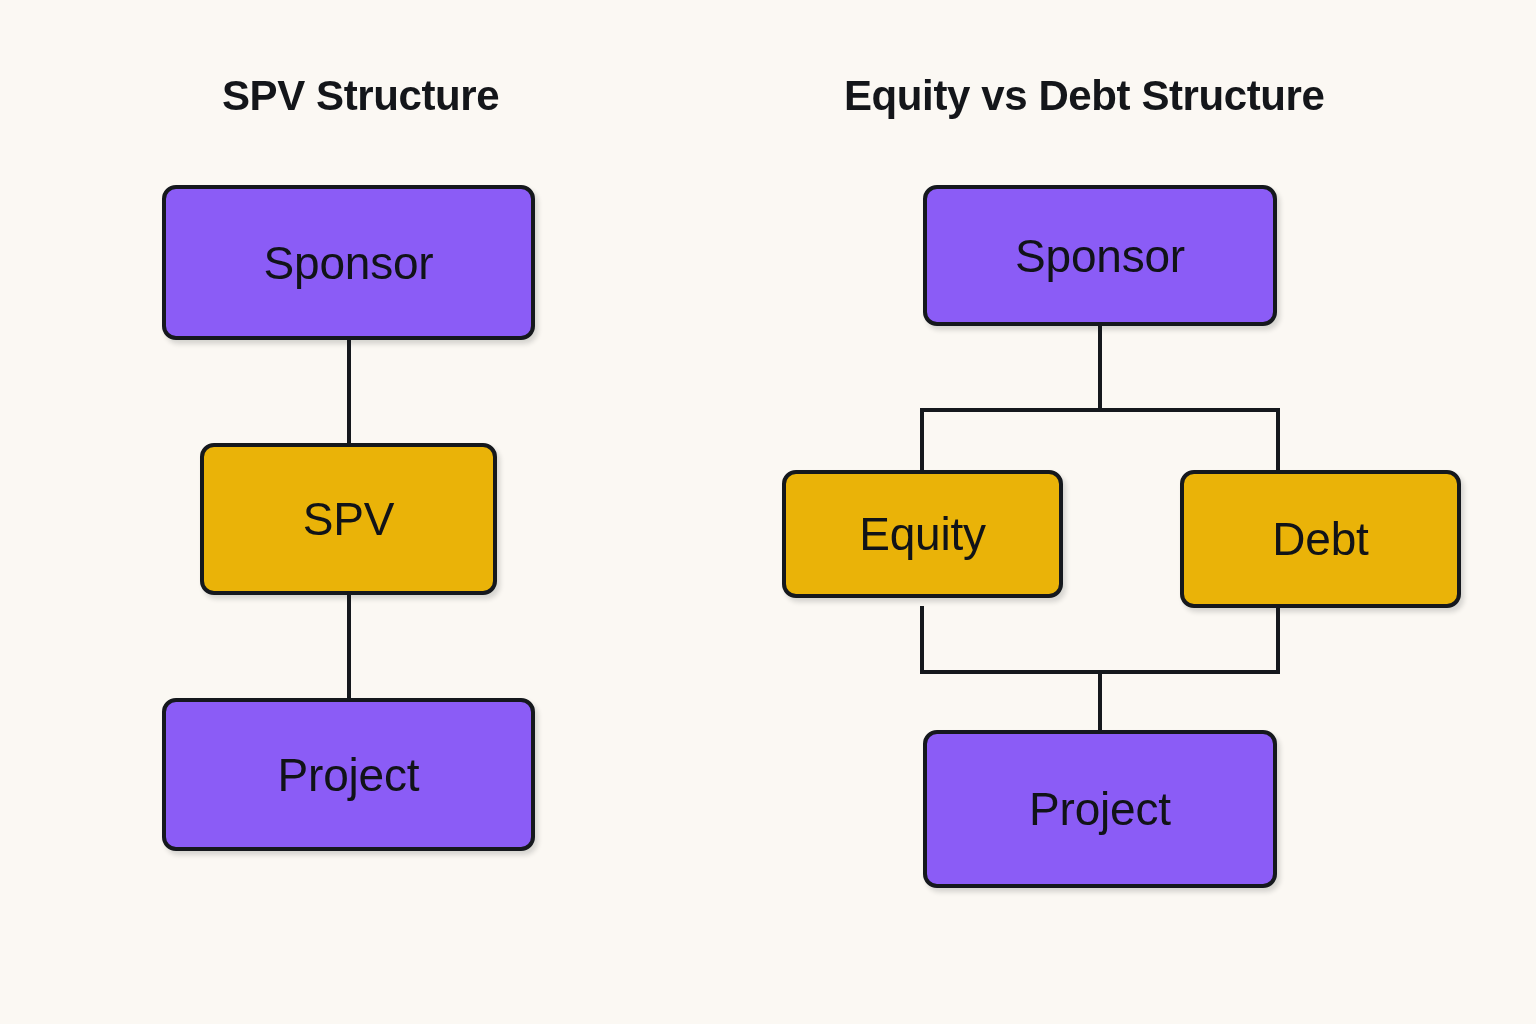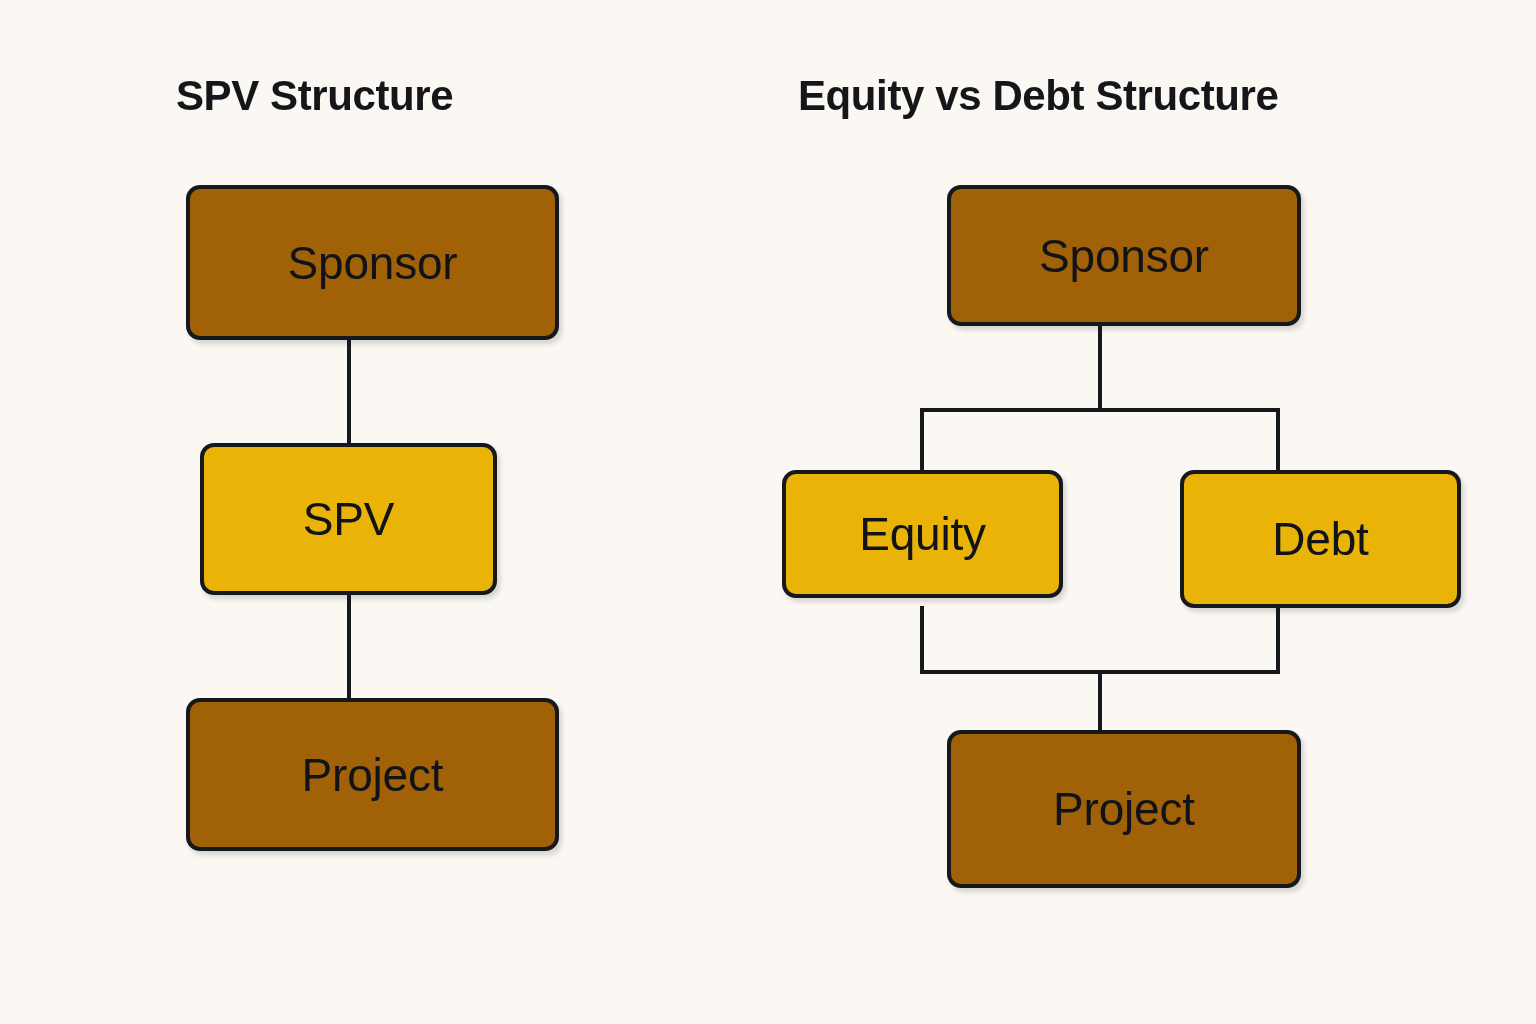--- a/index.html
+++ b/index.html
@@ -19,39 +19,40 @@
     height: 1024px;
     background: #fbf8f3;
   }
   .panel-title {
     position: absolute;
     font-size: 42px;
     font-weight: bold;
     color: #14161a;
     letter-spacing: -0.4px;
     white-space: nowrap;
+    margin-left: 46px;
   }
   #title-left  { left: 176px; top: 72px; }
   #title-right { left: 798px; top: 72px; }
 
   .node {
     position: absolute;
     box-sizing: border-box;
     border: 4px solid #15181d;
     border-radius: 14px;
     display: flex;
     align-items: center;
     justify-content: center;
     font-size: 46px;
     font-weight: normal;
     color: #111318;
     letter-spacing: -0.2px;
     box-shadow: 3px 4px 5px rgba(20,22,26,0.16);
   }
-  .node.blue   { background: #a16207; margin-left: 24px; }
+  .node.blue   { background: #8b5cf6; }
   .node.orange { background: #eab308; }
 
   .edge {
     position: absolute;
     background: #15181d;
   }
   .edge.v { width: 4px; }
   .edge.h { height: 4px; }
 
   

